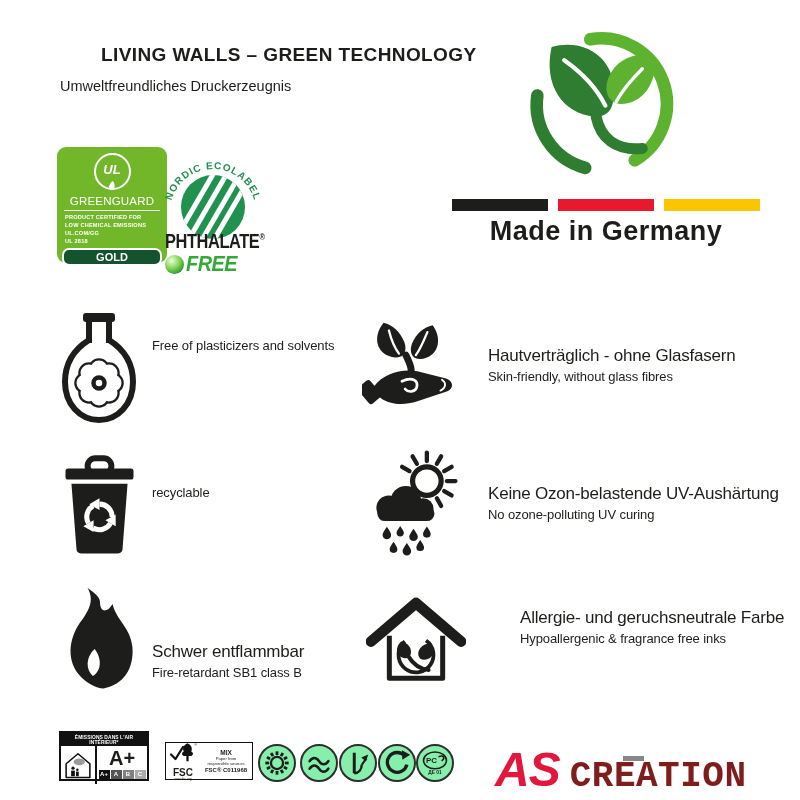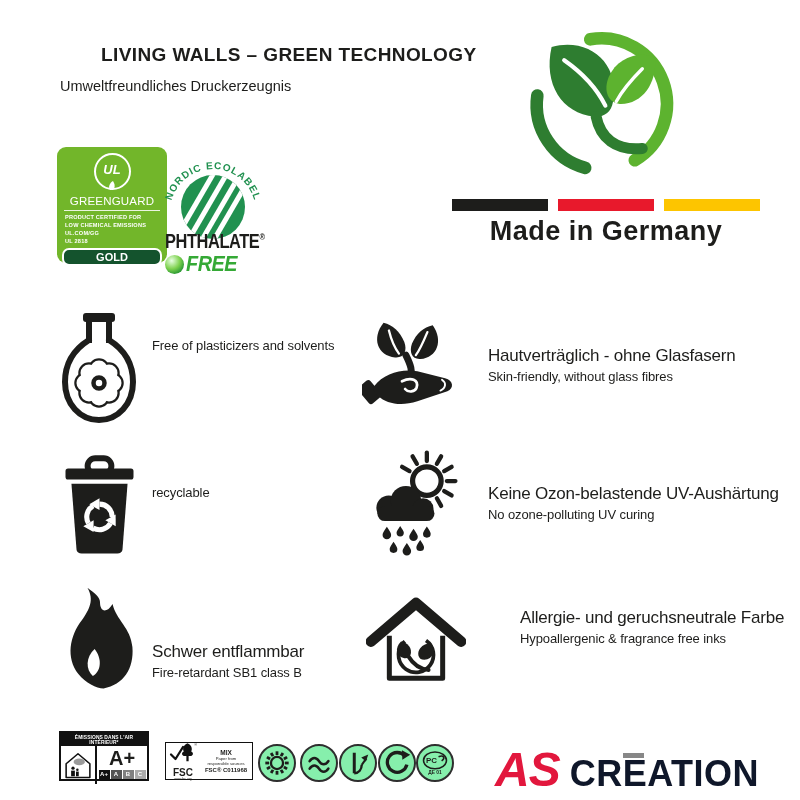--- a/index.html
+++ b/index.html
@@ -57,21 +57,21 @@
   .fsc-right{flex:1;text-align:center;}
   .fsc-mix{font-size:6.5px;font-weight:700;}
   .fsc-desc{font-size:4.2px;line-height:1.3;white-space:pre-line;}
   .fsc-code{font-size:6px;font-weight:700;margin-top:1px;}
 
   .ccircle{width:38px;height:38px;border:2px solid #2e2e2e;border-radius:50%;box-sizing:border-box;display:flex;align-items:center;justify-content:center;background:#86efac;}
   .c1{left:258px;top:744px;}.c2{left:300px;top:744px;}.c3{left:339px;top:744px;}.c4{left:378px;top:744px;}.c5{left:416px;top:744px;}
 
   .aslogo{left:495px;top:742px;display:flex;align-items:baseline;}
   .as-as{color:#e2173d;font-size:48px;font-weight:700;font-style:italic;letter-spacing:-1px;}
-  .as-cr{color:#0f172a;font-size:36px;font-weight:700;margin-left:10px;letter-spacing:.5px;position:relative;}
+  .as-cr{color:#7f1d1d;font-size:36px;font-weight:700;margin-left:10px;letter-spacing:.5px;position:relative;font-family:Liberation Mono, monospace;}
   .as-bar{position:absolute;left:53px;top:0;width:21px;height:5px;background:#878787;}
 </style>
 </head>
 <body>
 
 <div class="abs title">LIVING WALLS – GREEN TECHNOLOGY</div>
 <div class="abs subtitle">Umweltfreundliches Druckerzeugnis</div>
 
 <svg class="abs brand-logo" width="168" height="168" viewBox="0 0 200 200">
   <path d="M86,23 A78,78 0 0 1 139,167" fill="none" stroke="#5db32f" stroke-width="15" stroke-linecap="round"></path>

